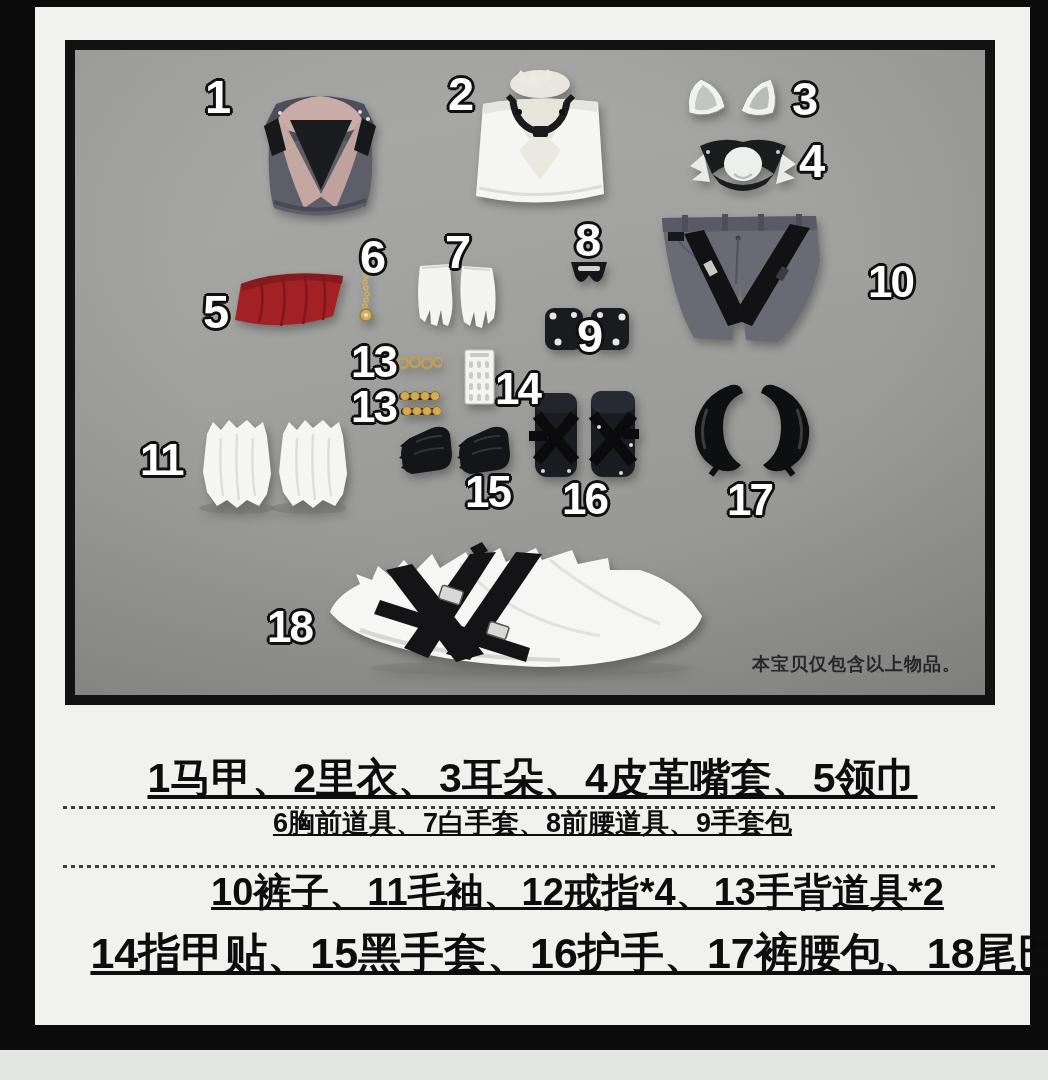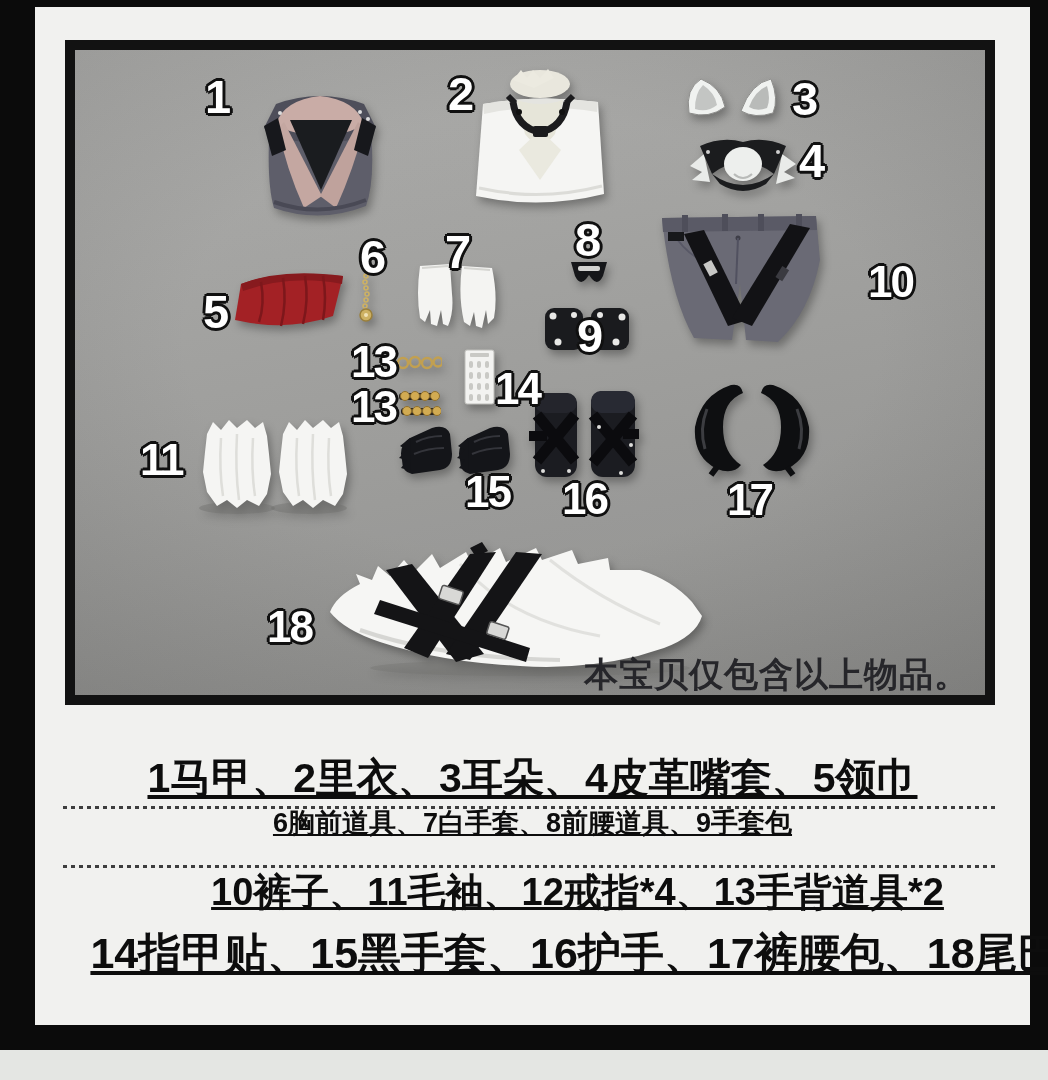--- a/index.html
+++ b/index.html
@@ -10,21 +10,21 @@
   .photo-frame{position:absolute;left:30px;top:33px;width:930px;height:665px;background:#121212;}
   .photo{position:absolute;left:10px;top:10px;width:910px;height:645px;
          background:linear-gradient(168deg,#a7a7a5 0%,#9a9a98 48%,#8b8b89 100%);overflow:hidden;}
   .photo::before{content:"";position:absolute;inset:0;
          background:radial-gradient(95% 85% at 50% 44%,rgba(255,255,255,.05) 40%,rgba(0,0,0,.14) 100%);}
   .item{position:absolute;filter:drop-shadow(3px 5px 4px rgba(0,0,0,.30));}
   .num{position:absolute;color:#ffffff;font-weight:900;font-size:47px;line-height:1;letter-spacing:-2px;z-index:5;
        text-shadow:3px 0 0 #101010,-3px 0 0 #101010,0 3px 0 #101010,0 -3px 0 #101010,
                    2px 2px 0 #101010,-2px 2px 0 #101010,2px -2px 0 #101010,-2px -2px 0 #101010;}
   .num.sm{font-size:44px;}
-  .photo-note{position:absolute;right:16px;top:602px;font-size:34px;color:#26262a;font-weight:600;
+  .photo-note{position:absolute;right:24px;top:602px;font-size:18px;color:#26262a;font-weight:600;
        letter-spacing:1px;z-index:6;}
   .legend-line{position:absolute;left:0;width:100%;text-align:center;color:#0d0d0d;font-weight:800;
        white-space:nowrap;line-height:1.05;text-decoration:underline;}
   .l1{top:750px;font-size:41px;}
   .l2{top:802px;font-size:27px;}
   .l3{top:866px;font-size:38px;padding-left:45px;}
   .l4{top:924px;font-size:43px;padding-left:43px;}
   .divider{position:absolute;left:28px;width:936px;height:3px;
        background:repeating-linear-gradient(90deg,#3e3e3e 0 4px,transparent 4px 8px);}
   .d1{top:799px;}

